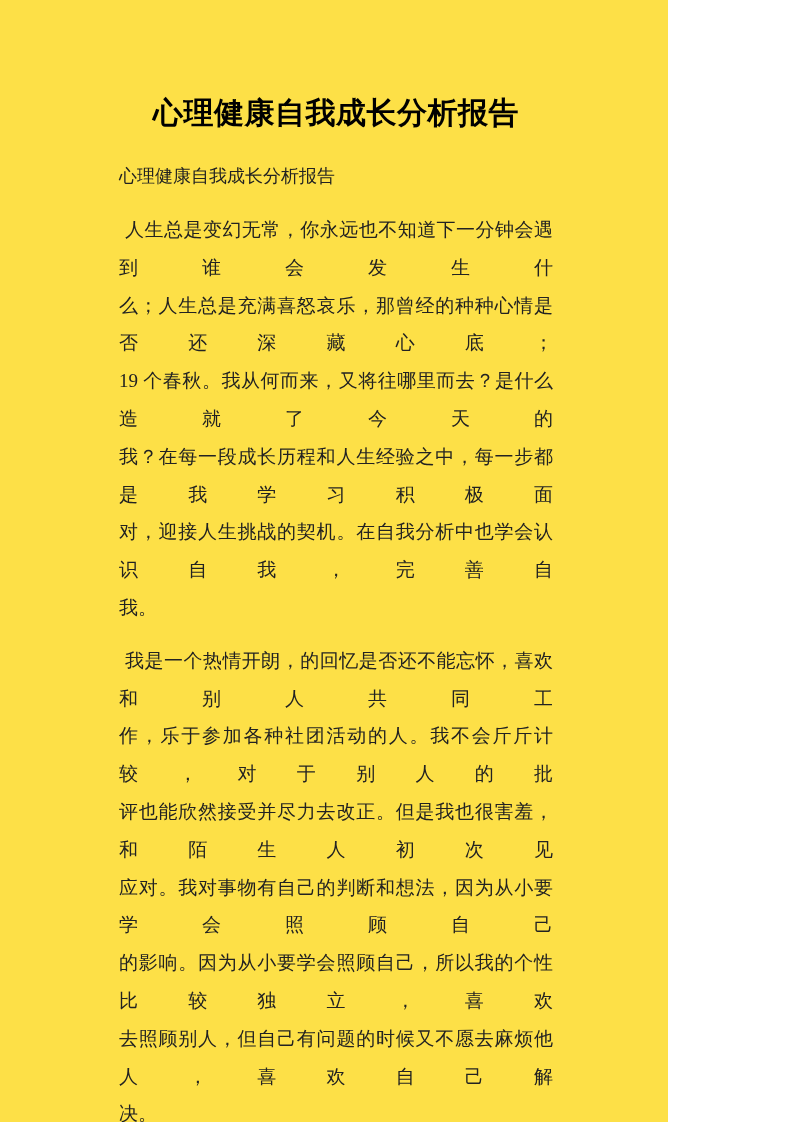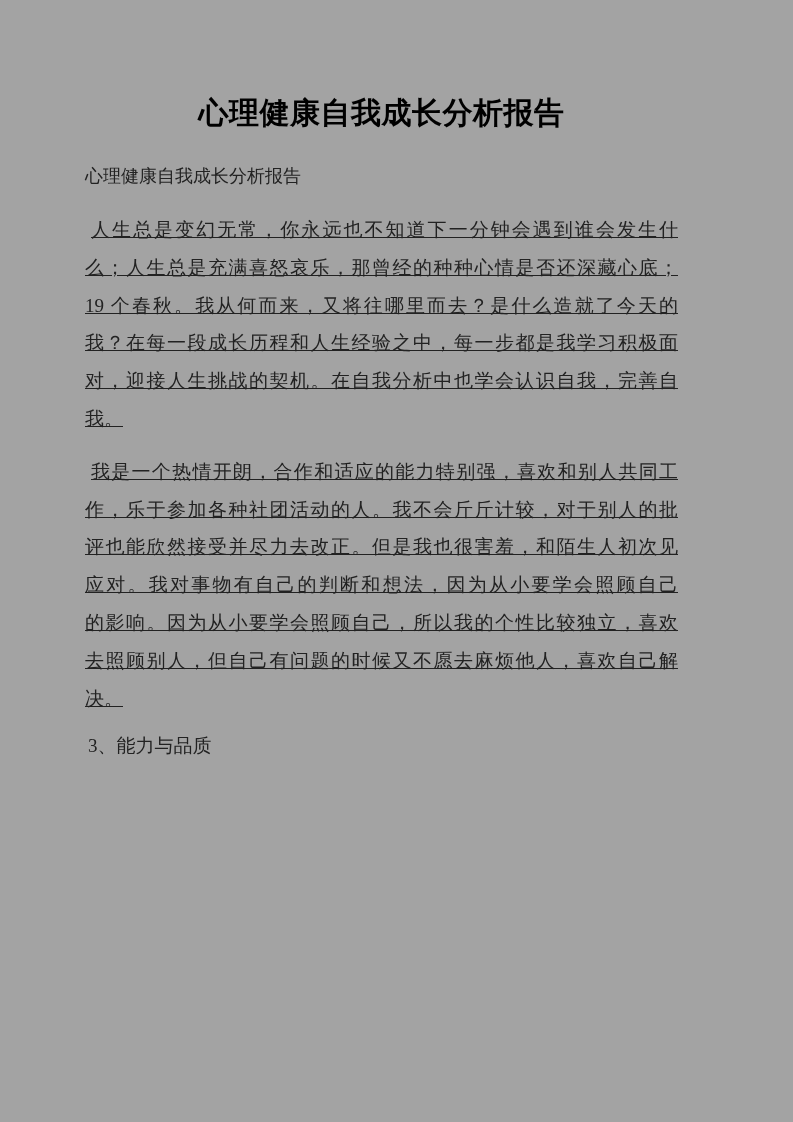--- a/index.html
+++ b/index.html
@@ -2,25 +2,25 @@
 <html><head>
 <meta charset="utf-8">
 <style>
   html, body {
     margin: 0;
     padding: 0;
     background: #ffffff;
   }
   .page {
     position: relative;
-    width: 793px;
+    width: 668px;
     height: 1122px;
     box-sizing: border-box;
-    background: #a3a3a3;
-    padding: 93px 115px 0 85px;
+    background: #fde047;
+    padding: 93px 115px 0 119px;
     font-family: "Liberation Serif", "DejaVu Serif", serif;
     color: #222222;
     overflow: hidden;
   }
   .doc-title {
     margin: 0;
     font-size: 30px;
     font-weight: 700;
     line-height: 40px;
     text-align: center;
@@ -29,21 +29,20 @@
   }
   .subtitle {
     margin: 30px 0 0 0;
     font-size: 18px;
     line-height: 26px;
     text-align: left;
   }
   .para {
     margin: 22px 0 0 0;
     font-size: 19px;
-    text-decoration: underline;
   }
   .para.second {
     margin-top: 15px;
   }
   .line {
     line-height: 37.8px;
     text-align: justify;
     text-align-last: justify;
     white-space: normal;
   }
@@ -74,21 +73,21 @@
   <div class="para first">
     <div class="line indent">人生总是变幻无常，你永远也不知道下一分钟会遇到谁会发生什</div>
     <div class="line">么；人生总是充满喜怒哀乐，那曾经的种种心情是否还深藏心底；</div>
     <div class="line">19 个春秋。我从何而来，又将往哪里而去？是什么造就了今天的</div>
     <div class="line">我？在每一段成长历程和人生经验之中，每一步都是我学习积极面</div>
     <div class="line">对，迎接人生挑战的契机。在自我分析中也学会认识自我，完善自</div>
     <div class="line short">我。</div>
   </div>
 
   <div class="para second">
-    <div class="line indent">我是一个热情开朗，合作和适应的能力特别强，喜欢和别人共同工</div>
+    <div class="line indent">我是一个热情开朗，的回忆是否还不能忘怀，喜欢和别人共同工</div>
     <div class="line">作，乐于参加各种社团活动的人。我不会斤斤计较，对于别人的批</div>
     <div class="line">评也能欣然接受并尽力去改正。但是我也很害羞，和陌生人初次见</div>
     <div class="line">应对。我对事物有自己的判断和想法，因为从小要学会照顾自己</div>
     <div class="line">的影响。因为从小要学会照顾自己，所以我的个性比较独立，喜欢</div>
     <div class="line">去照顾别人，但自己有问题的时候又不愿去麻烦他人，喜欢自己解</div>
     <div class="line short">决。</div>
   </div>
 
   <p class="section-heading">3、能力与品质</p>
 

